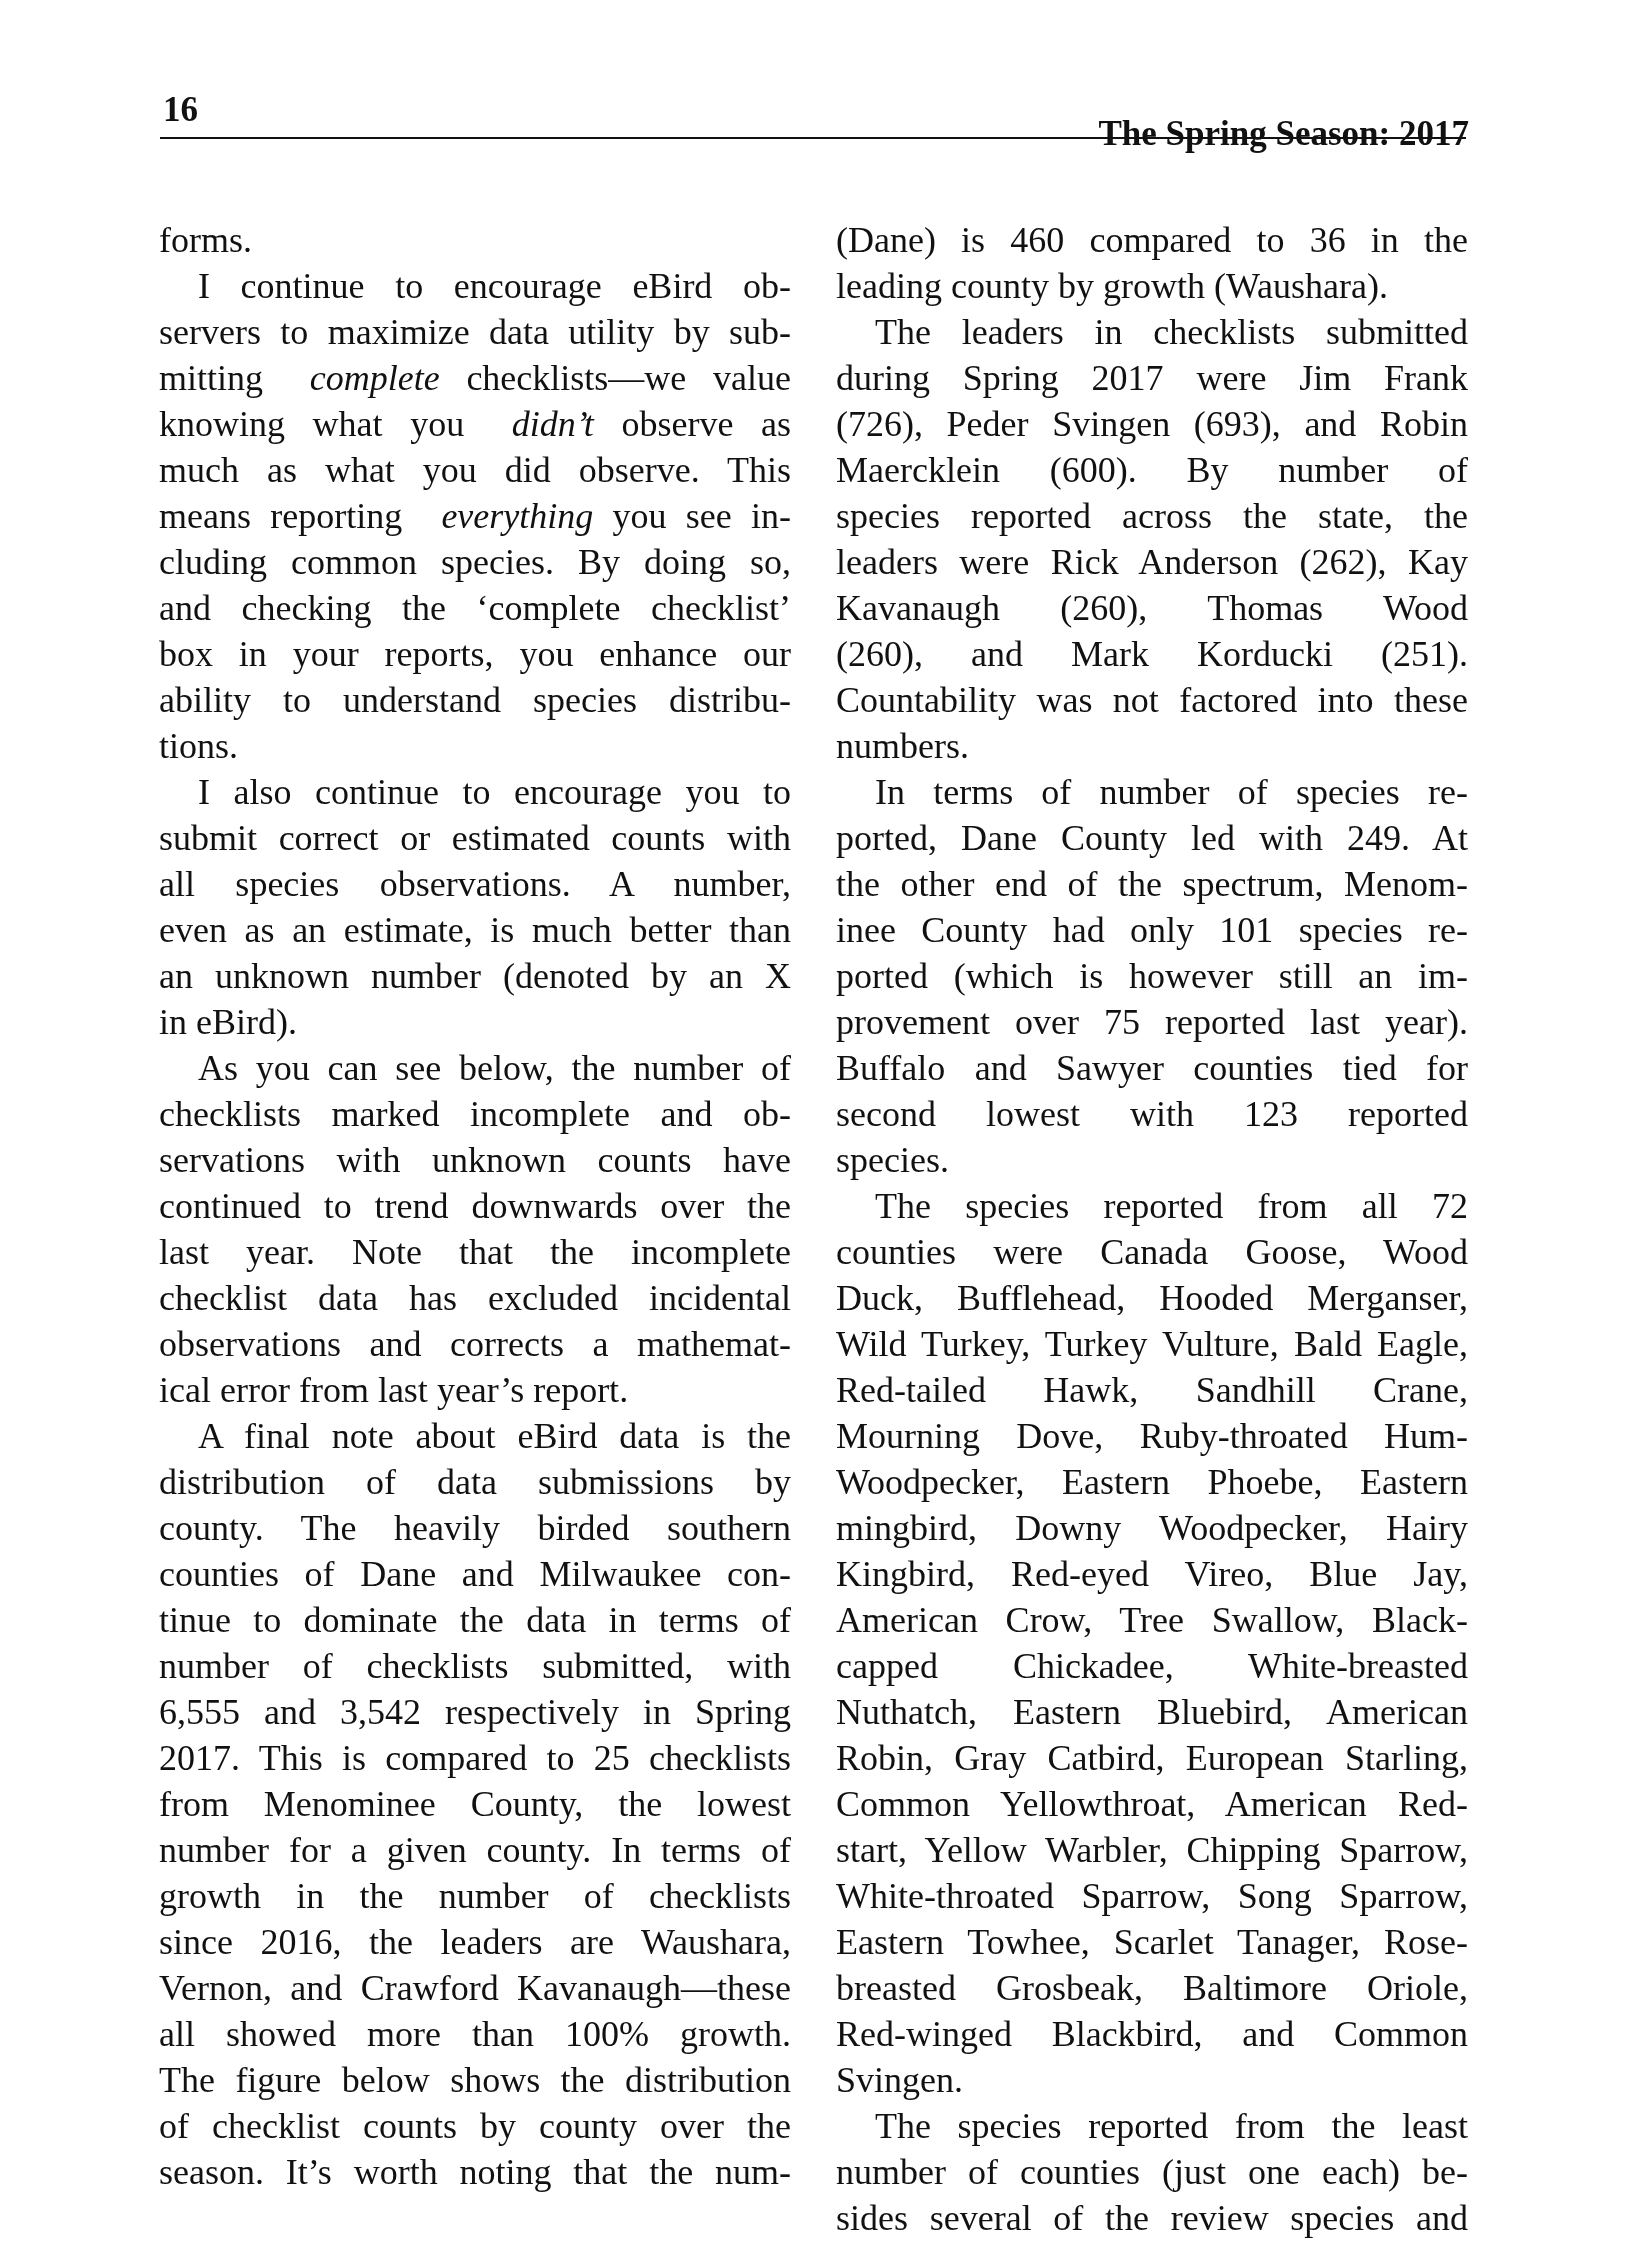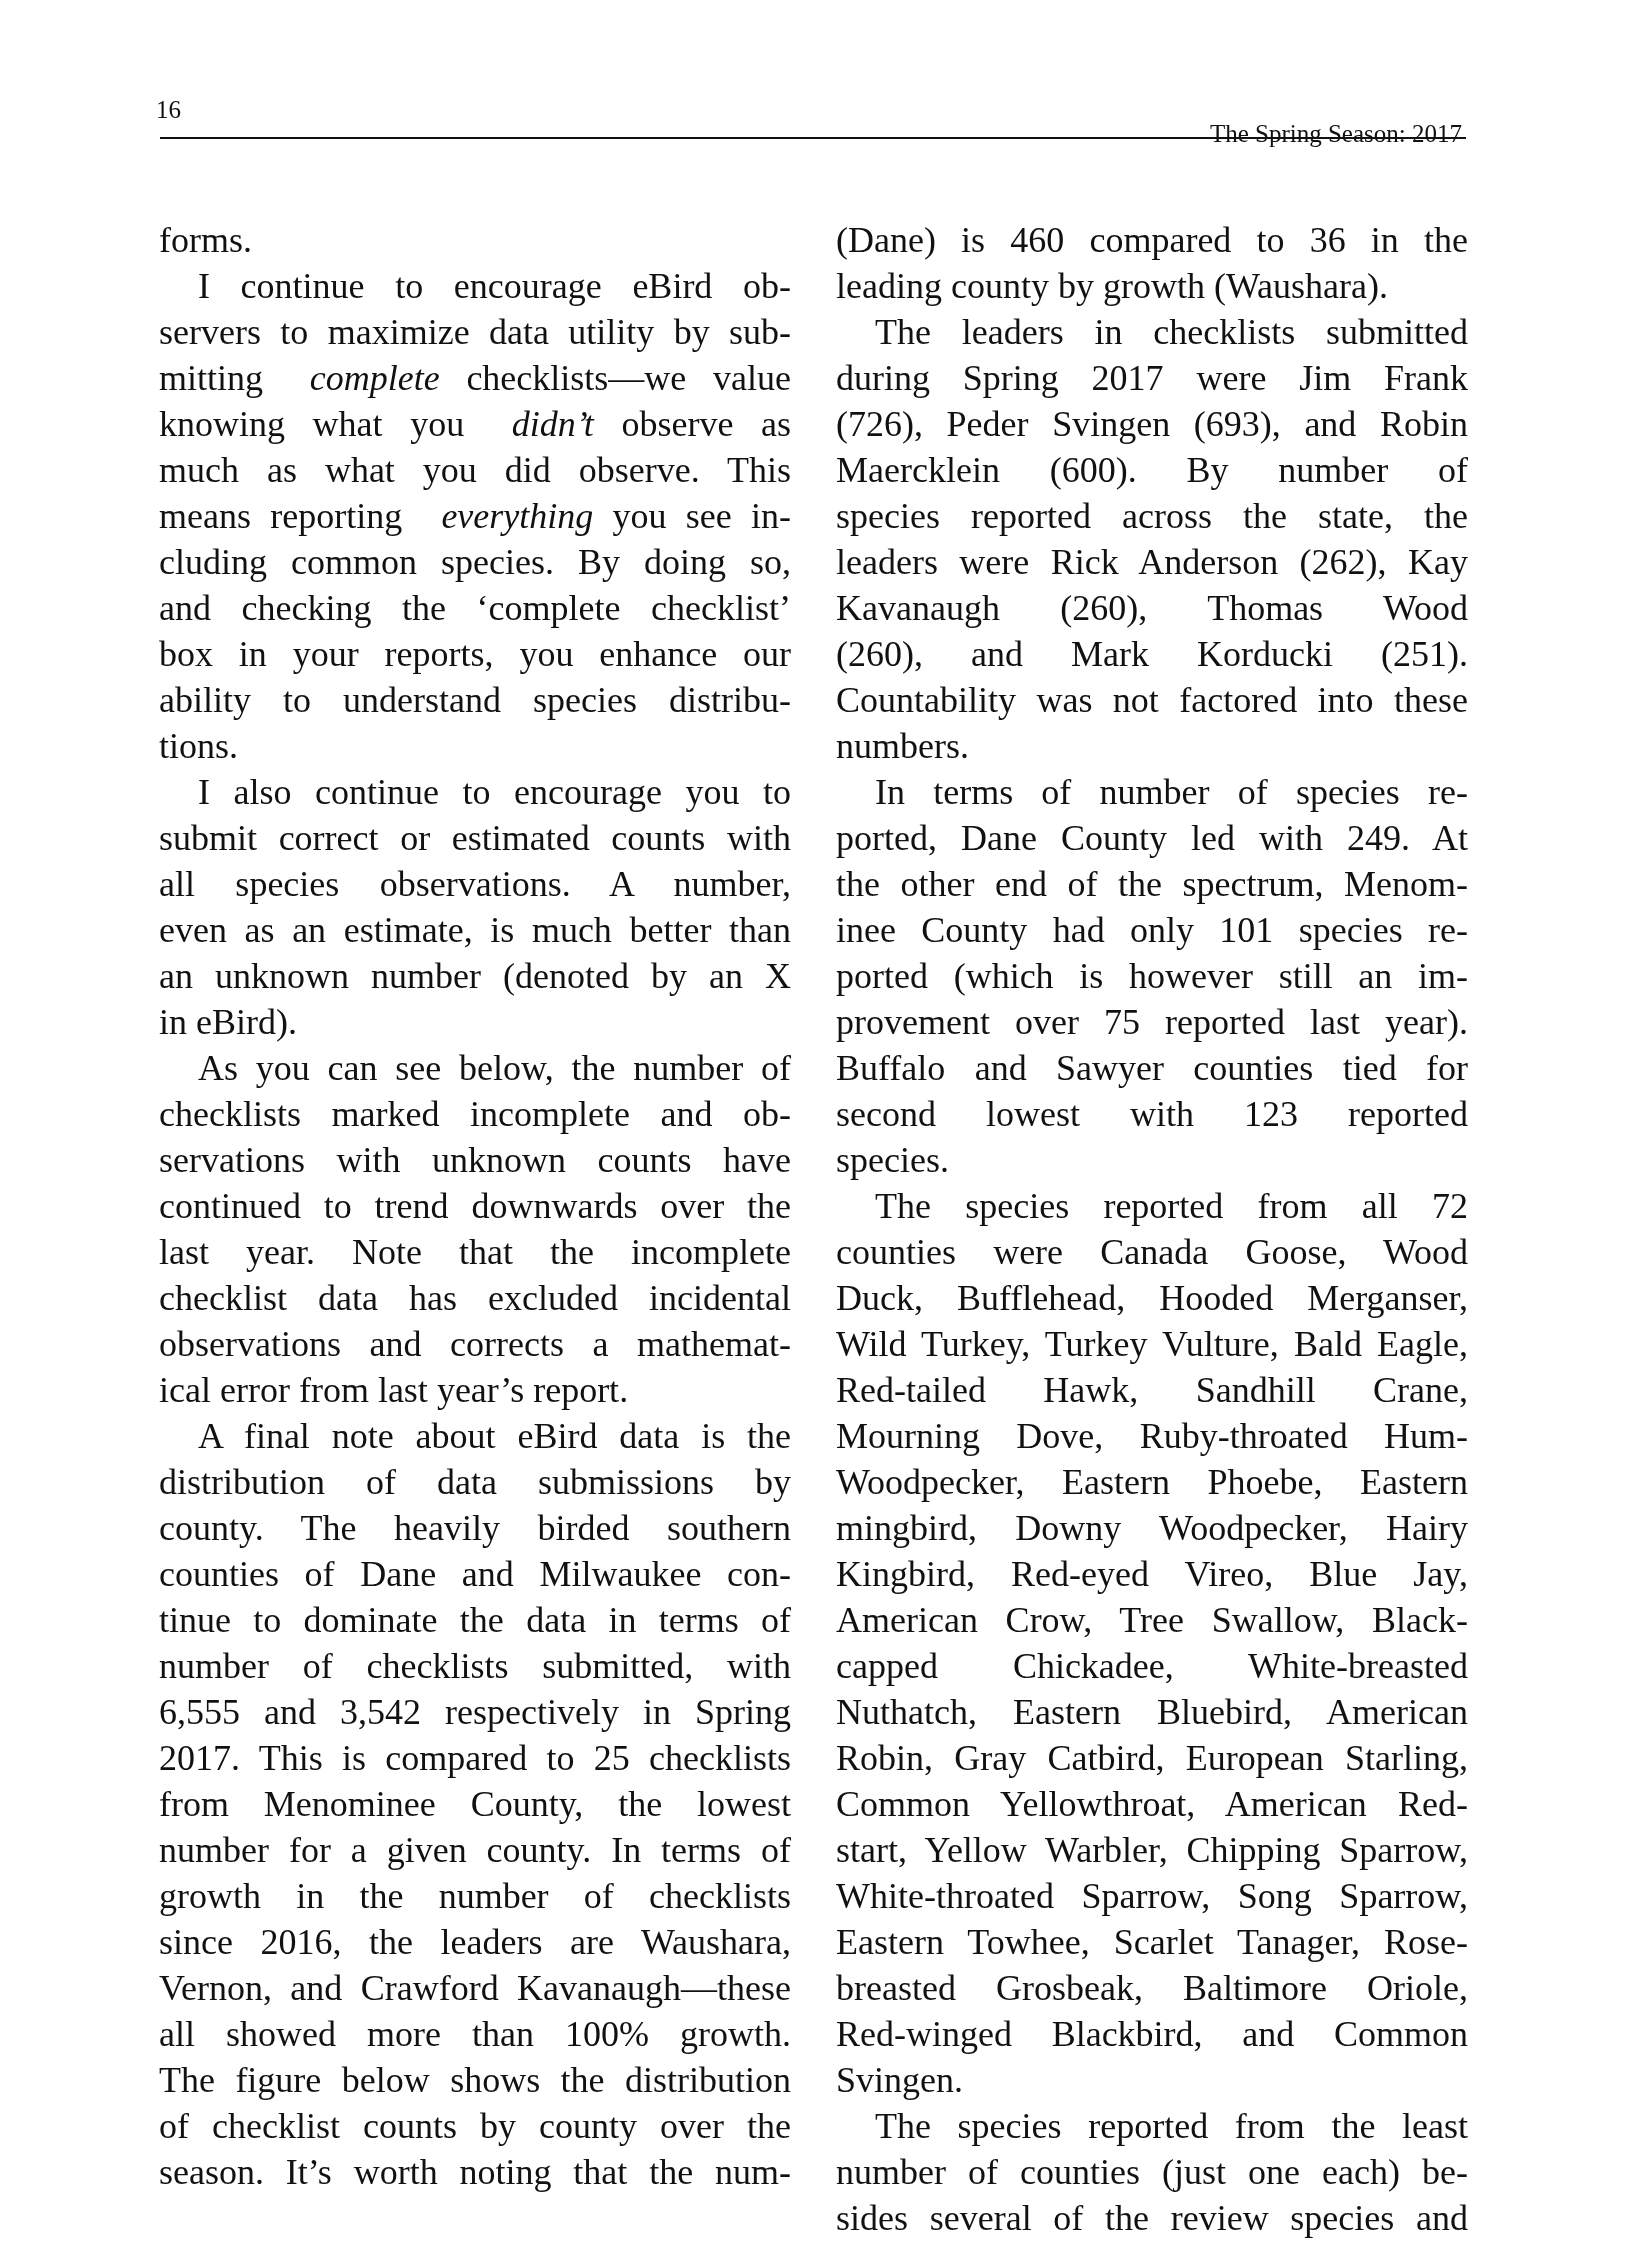--- a/index.html
+++ b/index.html
@@ -1,19 +1,19 @@
 <!DOCTYPE html>
 <html style="font-size:7.2px"><head>
 <meta charset="utf-8">
 <style>
   html, body { margin: 0; padding: 0; background: #ffffff; }
   body { width: 1628px; height: 2442px; position: relative; overflow: hidden;
          font-family: "Liberation Serif", "DejaVu Serif", serif; color: #111111; }
-  .running-head { position: absolute; left: 156px; top: 89px; width: 1306px; height: 41px;
-                  font-size: 25px; line-height: 41px; }
+  .running-head { position: absolute; left: 163px; top: 89px; width: 1306px; height: 41px;
+                  font-size: 35px; line-height: 41px; font-weight: bold; }
   .folio { position: absolute; left: 0; top: 0; }
   .head-title { position: absolute; right: 0; top: 0; margin-top: 24px; }
   .head-rule { position: absolute; left: 160px; top: 137px; width: 1306px; height: 2.3px; background: #111111; }
   .column { position: absolute; top: 217px; width: 632px; font-size: 36px; }
   .col-left { left: 159px; }
   .col-right { left: 836px; }
   .line { display: block; height: 46px; line-height: 46px; white-space: nowrap;
           text-align: justify; text-align-last: justify; overflow: visible; }
   .line.last { text-align-last: left; }
   .line.indent { padding-left: 39px; }

